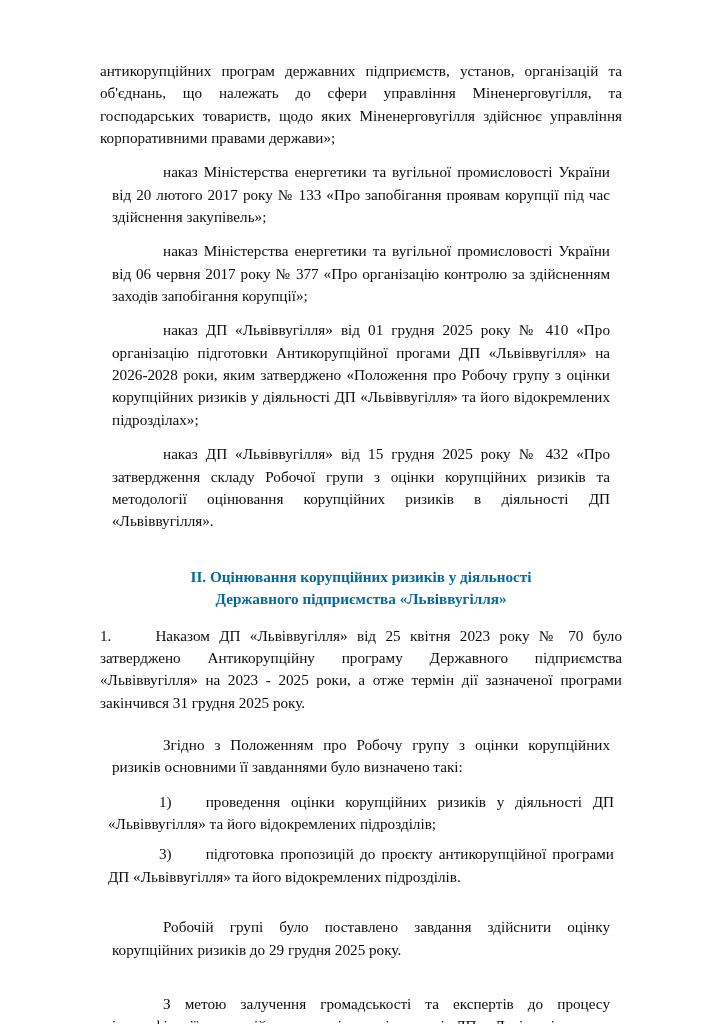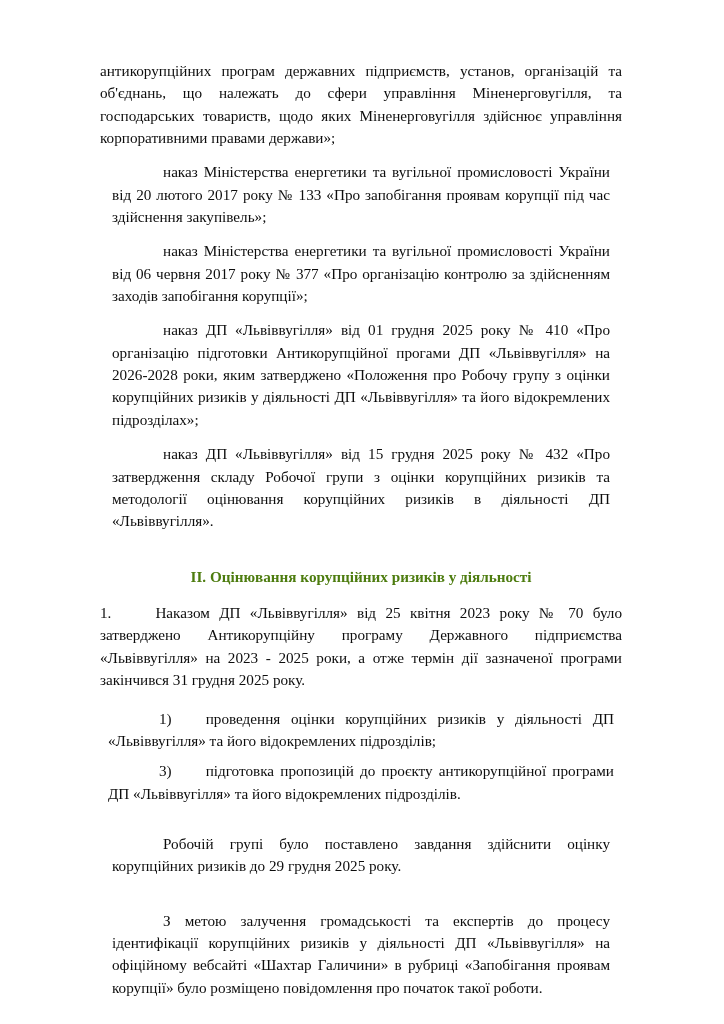--- a/index.html
+++ b/index.html
@@ -43,21 +43,21 @@
   .spacer-sm { height: 8px; }
   .spacer-md { height: 14px; }
   .spacer-lg { height: 21px; }
   .heading {
     margin: 0;
     text-align: center;
     font-weight: bold;
     font-size: 15.2px;
     line-height: 22.6px;
     font-family: "Liberation Serif", "DejaVu Serif", serif;
-    color: #4d7c0f;
+    color: #0369a1;
   }
   .heading-line { display: block; }
   .listitem {
     margin: 8px;
     text-align: justify;
     text-indent: 51px;
   }
   .num-gap { display: inline-block; width: 34px; }
   .num-gap-wide { display: inline-block; width: 44px; }
 </style>
@@ -75,28 +75,30 @@
 
 
     <p class="indent">наказ ДП «Львіввугілля» від 01 грудня 2025 року № 410 «Про організацію підготовки Антикорупційної прогами ДП «Львіввугілля» на 2026-2028 роки, яким затверджено «Положення про Робочу групу з оцінки корупційних ризиків у діяльності ДП «Львіввугілля» та його відокремлених підрозділах»;</p>
 
     <p class="indent">наказ ДП «Львіввугілля» від 15 грудня 2025 року № 432 «Про затвердження складу Робочої групи з оцінки корупційних ризиків та методології оцінювання корупційних ризиків в діяльності ДП «Львіввугілля».</p>
 
     <div class="spacer-lg"></div>
 
     <div class="heading">
       <span class="heading-line">II. Оцінювання корупційних ризиків у діяльності</span>
+      <span class="heading-line">Державного підприємства «Львіввугілля»</span>
     </div>
 
     <div class="spacer-md"></div>
 
     <p class="para"><span>1.</span><span class="num-gap-wide"></span><span>Наказом ДП «Львіввугілля» від 25 квітня 2023 року № 70 було затверджено Антикорупційну програму Державного підприємства «Львіввугілля» на 2023 - 2025 роки, а отже термін дії зазначеної програми закінчився 31 грудня 2025 року.</span></p>
 
     <div class="spacer-sm"></div>
 
+    <p class="indent">Згідно з Положенням про Робочу групу з оцінки корупційних ризиків основними її завданнями було визначено такі:</p>
 
     <p class="listitem"><span>1)</span><span class="num-gap"></span><span>проведення оцінки корупційних ризиків у діяльності ДП «Львіввугілля» та його відокремлених підрозділів;</span></p>
 
 
     <p class="listitem"><span>3)</span><span class="num-gap"></span><span>підготовка пропозицій до проєкту антикорупційної програми ДП «Львіввугілля» та його відокремлених підрозділів.</span></p>
 
     <div class="spacer-sm"></div>
 
     <p class="indent">Робочій групі було поставлено завдання здійснити оцінку корупційних ризиків до 29 грудня 2025 року.</p>
 

